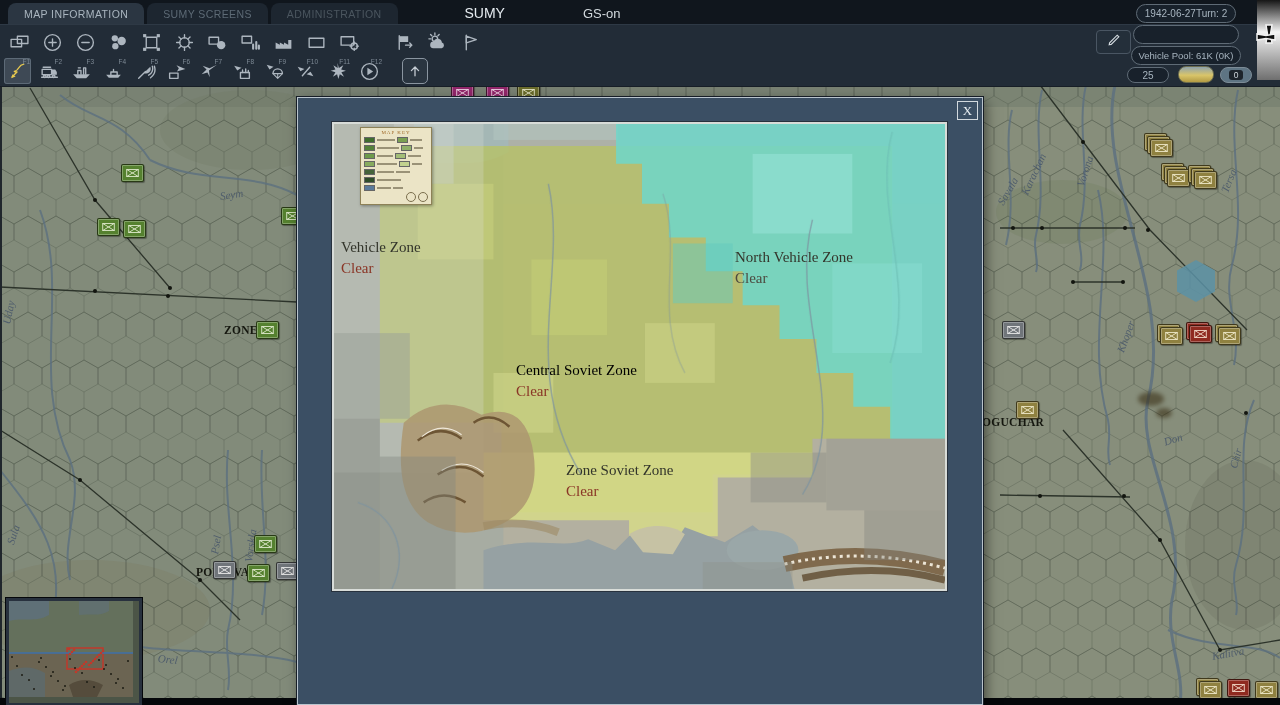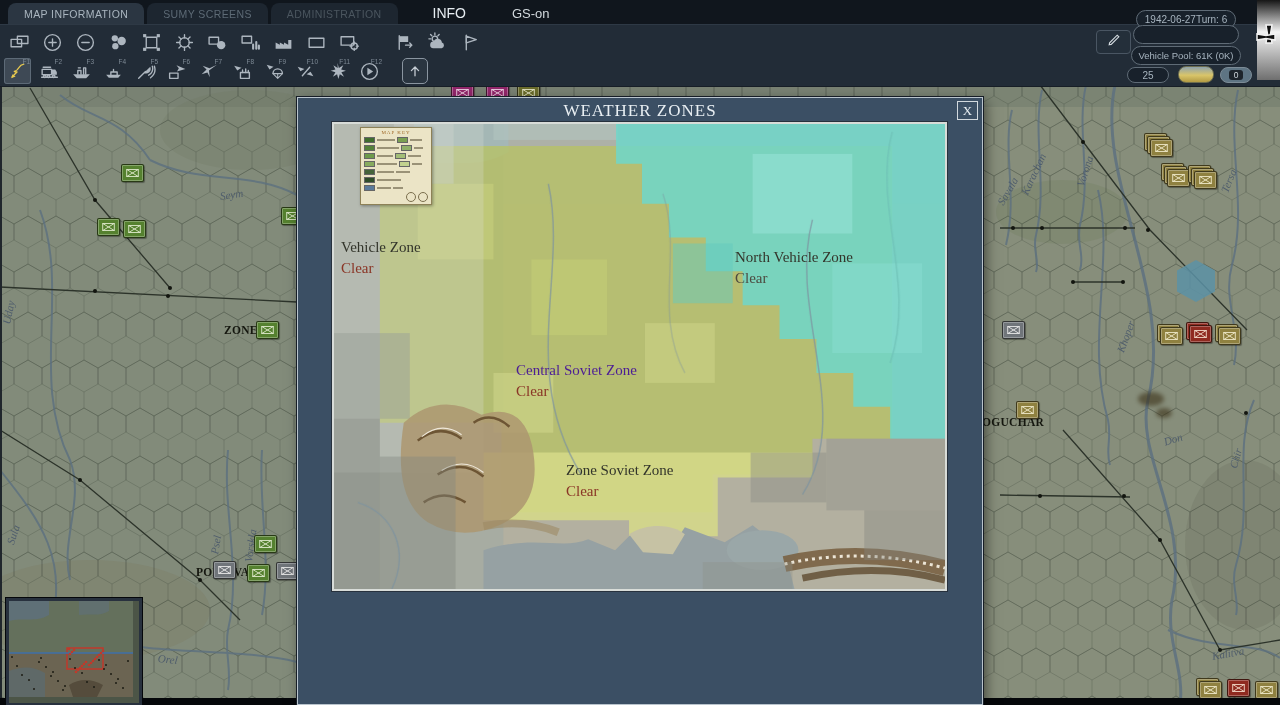--- a/index.html
+++ b/index.html
@@ -1,20 +1,20 @@
 <!DOCTYPE html>
 <html><head>
 <meta charset="utf-8">
 <style>
   html,body{margin:0;padding:0;}
   body{width:1280px;height:705px;position:relative;overflow:hidden;background:#828b7a;
        font-family:"Liberation Sans",sans-serif;user-select:none;}
   
   #topbar{position:absolute;left:0;top:0;right:0;height:24px;background:#10161d;z-index:20;
-          display:flex;align-items:flex-end;}
+          display:flex;align-items:flex-end;gap:32px;}
   #tabs{display:flex;align-items:flex-end;margin-left:8px;}
   .tab{height:21px;padding:0 16px;display:flex;align-items:center;font-size:10.5px;letter-spacing:.4px;
        border-radius:8px 8px 0 0;margin-right:3px;background:#1d2630;color:#5d6a75;white-space:nowrap;}
   .tab.active{background:#2b3642;color:#a9b5bf;}
   .tab:nth-child(3){color:#4b565f;}
   #move-label{color:#e6ecf1;font-size:14px;margin-left:32px;margin-bottom:3px;}
   #gs-label{color:#d3dade;font-size:13px;margin-left:46px;margin-bottom:3px;}
   
   #toolbar{position:absolute;left:0;top:24px;right:0;height:61px;background:#222c37;z-index:19;
            border-top:1px solid #2e3945;border-bottom:1px solid #171e26;}
@@ -29,21 +29,21 @@
   .tbtn.active{background:#3e4955;box-shadow:inset 0 0 0 1px #5d6a77;}
   .tbtn.active svg.icon{stroke:#e7c94f;}
   .tbtn.active svg.icon .fil{fill:#e7c94f;}
   .fkey{position:absolute;top:0;right:1px;font-size:6.5px;color:#7d8994;}
   #up-btn{margin-left:14px;width:24px;height:24px;border:1px solid #8a95a0;border-radius:5px;
           background:#2a3540;display:flex;align-items:center;justify-content:center;}
   #up-btn svg{width:16px;height:16px;stroke:#c7ced5;fill:none;stroke-width:1.6;stroke-linecap:round;}
   
   .pill{position:absolute;border:1px solid #5f6b76;border-radius:10px;background:#18212b;
         color:#a7b4bf;font-size:10px;display:flex;align-items:center;justify-content:center;z-index:21;}
-  #pill-date{left:1136px;top:4px;width:98px;height:17px;gap:0;margin-top:6px;}
+  #pill-date{left:1136px;top:4px;width:98px;height:17px;gap:0;}
   #pill-blank{left:1133px;top:25px;width:104px;height:17px;}
   #pill-pool{left:1131px;top:46px;width:108px;height:17px;font-size:9.5px;}
   #pill-25{left:1127px;top:67px;width:40px;height:14px;text-align:center;}
   #pill-yellow{left:1178px;top:66px;width:34px;height:15px;border-radius:8px;
                background:linear-gradient(180deg,#8fa3ad,#d9c56a 55%,#b39b43);border:1px solid #6d6d4e;}
   #pill-zero{left:1220px;top:67px;width:30px;height:14px;background:#5e7483;border:1px solid #7c8b96;}
   #pill-zero span{background:#1d242b;color:#cfd6db;font-size:8.5px;border-radius:3px;padding:0 5px;line-height:10px;}
   #pencil-btn{position:absolute;left:1096px;top:30px;width:33px;height:22px;border:1px solid #4a5663;
               border-radius:4px;background:#242f3a;z-index:21;display:flex;align-items:center;justify-content:center;}
   #pencil-btn svg{width:16px;height:16px;stroke:#d6dde2;fill:none;stroke-width:1.4;}
@@ -397,21 +397,21 @@
       </svg>
     </div>
   </div>
 
 <div id="topbar">
   <div id="tabs">
       <div class="tab active">MAP INFORMATION</div>
       <div class="tab">SUMY SCREENS</div>
       <div class="tab">ADMINISTRATION</div>
     </div>
-  <div id="move-label">INFO</div>
+  <div id="move-label">SUMY</div>
   <div id="gs-label">GS-on</div>
 </div>
 
 <div id="toolbar">
   <div id="row1">
       <div class="tbtn">
         <svg class="icon" viewBox="0 0 20 20">
           <rect x="2" y="7" width="10" height="7"></rect>
           <rect x="8" y="4" width="10" height="7"></rect>
         </svg>
@@ -595,21 +595,21 @@
       <div id="up-btn">
         <svg viewBox="0 0 20 20">
           <path d="M10 16V5M5.5 9.5L10 5l4.5 4.5"></path>
         </svg>
       </div>
     </div>
 </div>
 
 <div class="pill" id="pill-date">
   <span>1942-06-27</span>
-  <span>Turn: 6</span>
+  <span>Turn: 2</span>
 </div>
 <div class="pill" id="pill-blank"></div>
 <div class="pill" id="pill-pool">Vehicle Pool: 61K (0K)</div>
 <div class="pill" id="pill-25">25</div>
 <div class="pill" id="pill-yellow"></div>
 <div class="pill" id="pill-zero">
   <span>0</span>
 </div>
 <div id="pencil-btn">
   <span><svg viewBox="0 0 20 20">
@@ -680,21 +680,20 @@
       <circle cx="82" cy="62" r="1.3" fill="#c0392b"></circle>
       <circle cx="63" cy="51" r="1.3" fill="#c0392b"></circle>
       <circle cx="80" cy="64" r="1.3" fill="#c0392b"></circle>
       <circle cx="61" cy="53" r="1.3" fill="#c0392b"></circle>
     </svg>
 </div>
 
 <div id="bottom-strip"></div>
 
 <div id="dialog">
-  <div id="dialog-title">WEATHER ZONES</div>
   <div id="dialog-close">X</div>
   <div id="dialog-map">
     <svg width="611" height="465" viewBox="0 0 613 467" preserveAspectRatio="none">
       <rect x="0" y="0" width="613" height="467" fill="#b3b0a0"></rect>
       <rect x="0" y="0" width="613" height="80" fill="#a9b2ab" opacity=".6"></rect>
       <rect x="0" y="0" width="170" height="467" fill="#a7aca2"></rect>
       <path d="M80 0 h95 v28 c-30 18 -60 8 -95 12 z" fill="#a3b8b8" opacity=".85"></path>
       <rect x="160" y="0" width="125" height="16" fill="#b3c5bf" opacity=".6"></rect>
 
       <path d="M46 22 L560 22 L560 316 L480 316 L480 352 L380 352 L380 390 L168 390 L168 300 L46 300 Z" fill="#b7c266" opacity=".8"></path>
@@ -789,19 +788,19 @@
         </div>
     </div>
     
   <div class="zone" style="left: 7px; top: 114px;">
         <div class="zone-name" style="color: rgb(51, 53, 43);">Vehicle Zone</div>
         <div class="zone-cond" style="color: rgb(138, 53, 38);">Clear</div>
       </div><div class="zone" style="left: 401px; top: 124px;">
         <div class="zone-name" style="color: rgb(51, 53, 43);">North Vehicle Zone</div>
         <div class="zone-cond" style="color: rgb(76, 74, 64);">Clear</div>
       </div><div class="zone" style="left: 182px; top: 237px;">
-        <div class="zone-name" style="color: #4c1d95;">Central Soviet Zone</div>
+        <div class="zone-name" style="color: #000000;">Central Soviet Zone</div>
         <div class="zone-cond" style="color: rgb(138, 53, 38);">Clear</div>
       </div><div class="zone" style="left: 232px; top: 337px;">
         <div class="zone-name" style="color: rgb(51, 53, 43);">Zone Soviet Zone</div>
         <div class="zone-cond" style="color: rgb(138, 53, 38);">Clear</div>
       </div></div>
 </div>
 
 </body></html>

